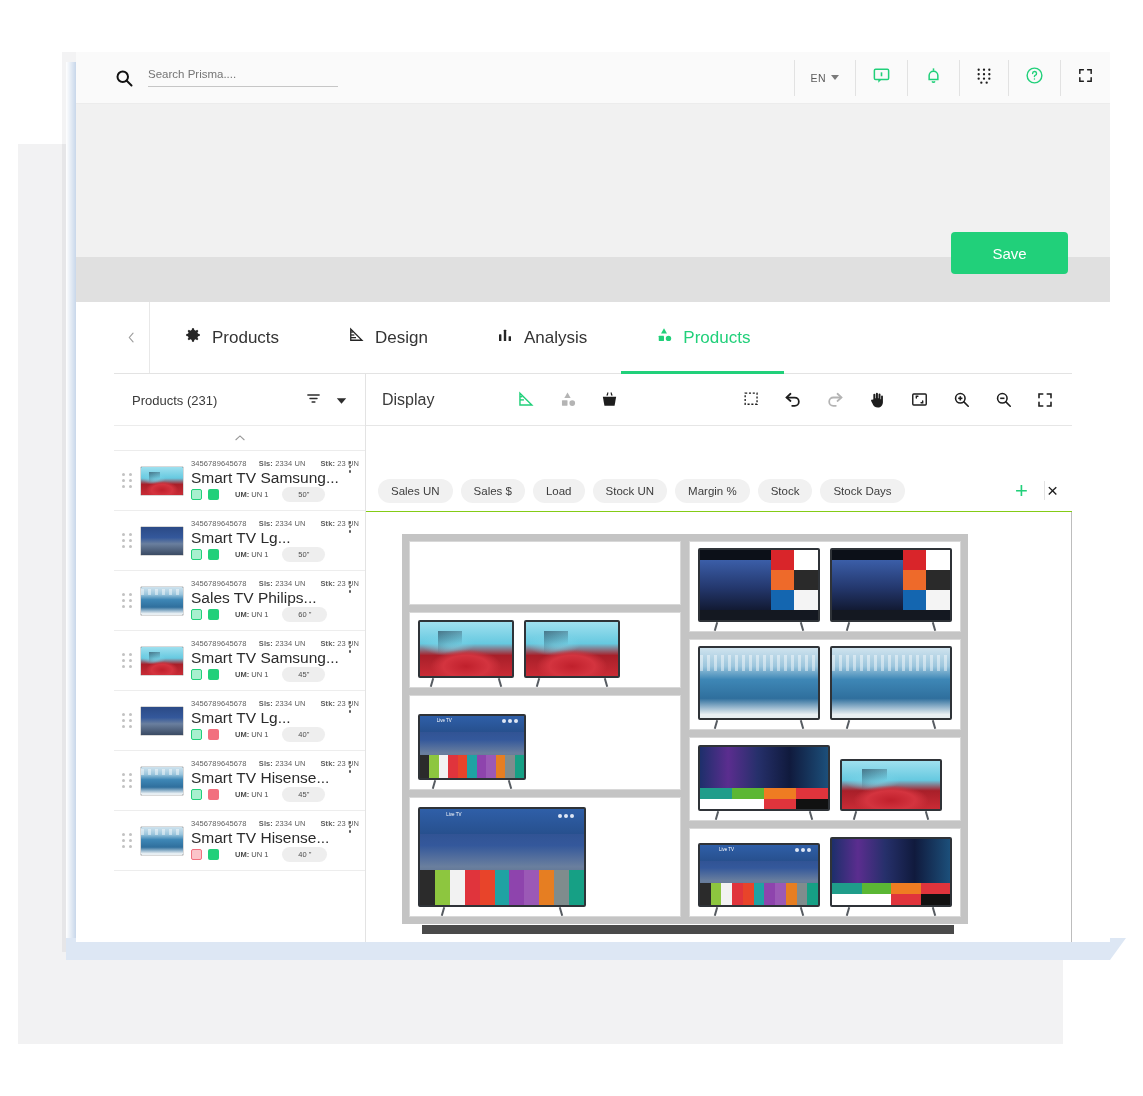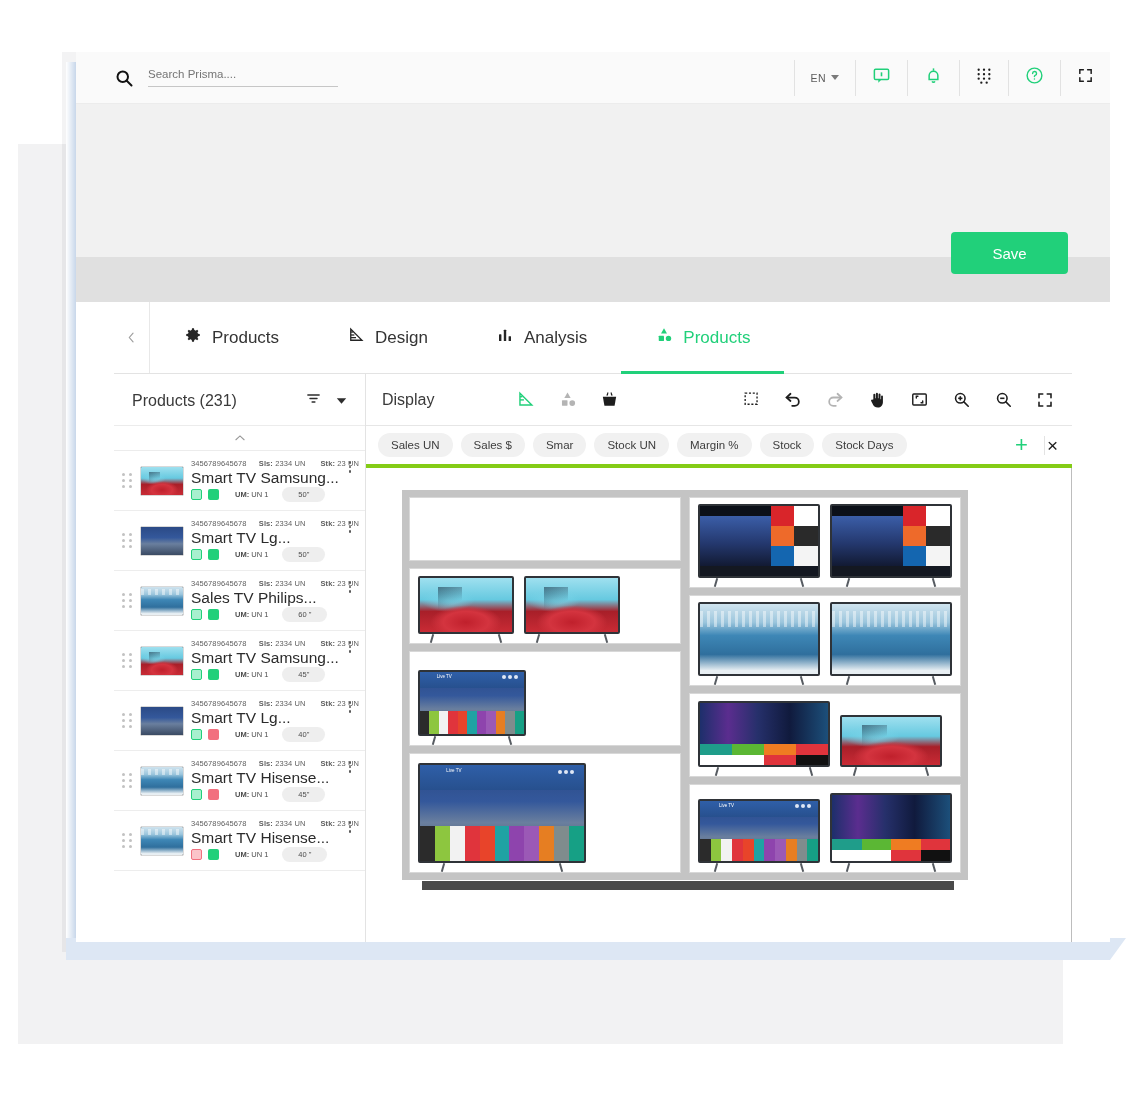--- a/index.html
+++ b/index.html
@@ -106,21 +106,21 @@
   .tab.active:after {
     content: ""; position: absolute; left: 0; right: 0; bottom: -1px;
     height: 3px; background: #21d07a;
   }
 
   
   .body { display: flex; height: 568px; }
   .leftpanel { width: 252px; border-right: 1px solid #e3e3e3; display: flex; flex-direction: column; }
   .lp-head { padding: 16px 18px 0 18px; }
   .lp-title-row { display: flex; align-items: center; }
-  .lp-title { font-size: 16px; color: #3a3a3a; }
+  .lp-title { font-size: 13px; color: #3a3a3a; }
   .lp-icons { margin-left: auto; display: flex; align-items: center; gap: 14px; }
   .lp-search { display: flex; align-items: center; margin-top: 16px;
                border-bottom: 1px solid #8b8b8b; padding-bottom: 5px; }
   .lp-search input {
     border: none; outline: none; background: transparent; margin-left: 10px;
     font-family: "Liberation Sans", sans-serif; font-size: 15px; color: #9e9e9e; width: 160px;
   }
   .lp-collapse {
     height: 26px; border-top: 1px solid #ececec; border-bottom: 1px solid #ececec;
     display: flex; align-items: center; justify-content: center;
@@ -164,21 +164,21 @@
   .disp-toolbar { height: 52px; display: flex; align-items: center;
                   border-bottom: 1px solid #e6e6e6; padding: 0 8px 0 16px; }
   .disp-label { font-size: 16px; color: #3a3a3a; }
   .tool-g1 { display: flex; align-items: center; gap: 20px; margin-left: 80px; }
   .tool-g2 { display: flex; align-items: center; gap: 20px; margin-left: auto; padding-right: 8px; }
   .tbtn { cursor: pointer; display: flex; align-items: center; justify-content: center;
           width: 22px; height: 22px; }
   .tbtn.disabled { opacity: .33; }
 
   .chiprow { height: 42px; display: flex; align-items: center; gap: 8px;
-             padding: 0 8px 0 12px; border-bottom: 4px solid #84cc16; }
+             padding: 0 8px 0 12px; border-bottom: 1px solid #84cc16; margin-top: 44px; }
   .chip {
     background: #f1f1f1; border-radius: 13px; font-size: 11.5px; color: #3d3d3d;
     padding: 6px 13px; white-space: nowrap; cursor: pointer;
   }
   .chip-plus { margin-left: auto; color: #21d07a; font-size: 22px; cursor: pointer;
                line-height: 1; padding: 0 8px; }
   .chip-x { color: #1c1c1c; font-size: 19px; cursor: pointer; padding: 0 6px 0 2px;
             line-height: 1; border-left: 1px solid #e3e3e3; }
 
   .canvas { flex: 1; background: #ffffff; position: relative; overflow: hidden;
@@ -708,21 +708,21 @@
                     <path d="M4 15v5h5"></path>
                     <path d="M20 15v5h-5"></path>
                 </svg>
               </span>
             </div>
           </div>
 
           <div class="chiprow" id="chip-row">
               <span class="chip">Sales UN</span>
               <span class="chip">Sales $</span>
-              <span class="chip">Smar</span>
+              <span class="chip">Load</span>
               <span class="chip">Stock UN</span>
               <span class="chip">Margin %</span>
               <span class="chip">Stock</span>
               <span class="chip">Stock Days</span>
               <span class="chip-plus">+</span>
               <span class="chip-x">×</span>
             </div>
 
           <div class="canvas">
             <div class="plano" id="plano">

